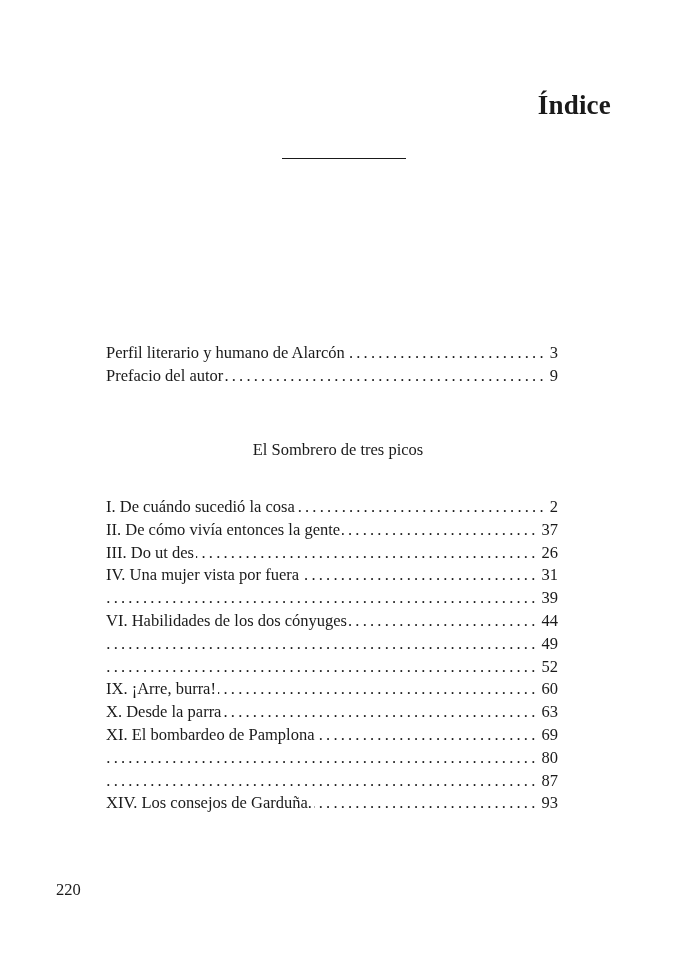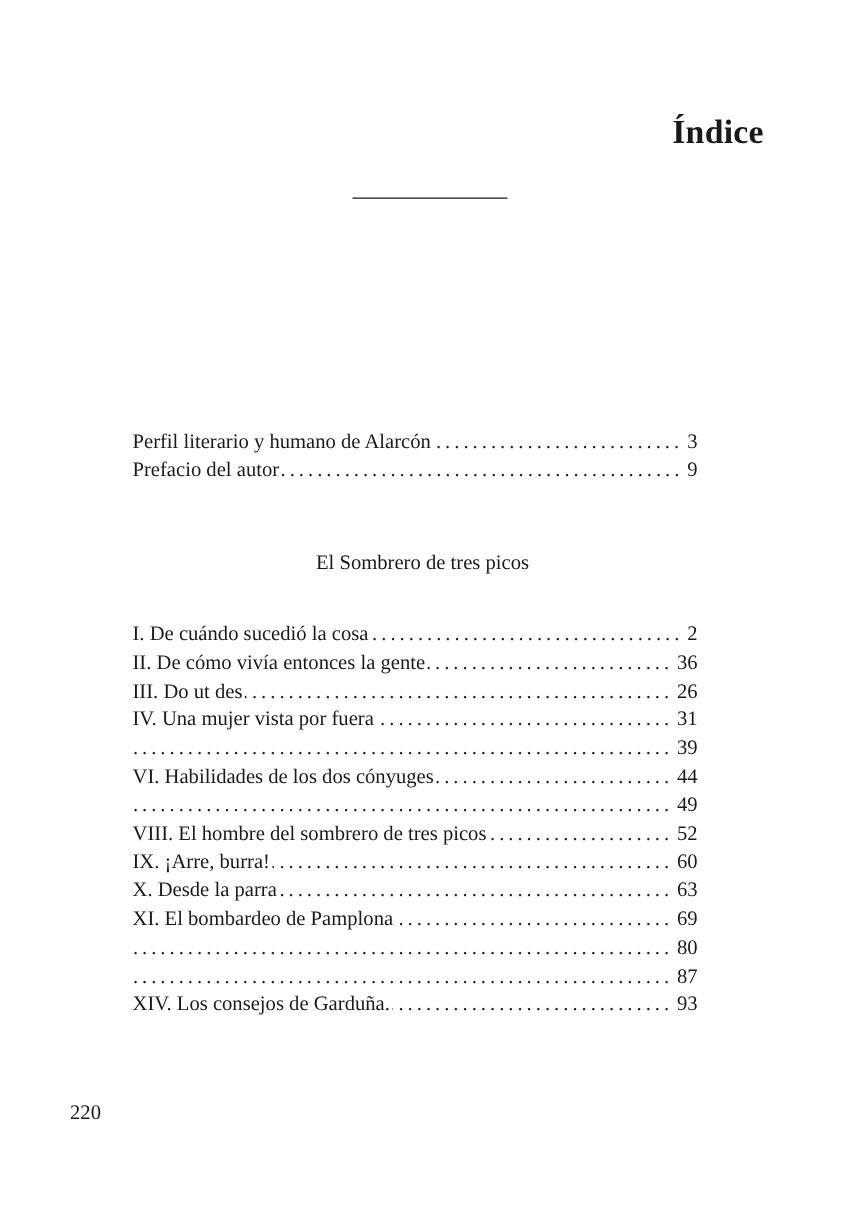--- a/index.html
+++ b/index.html
@@ -60,21 +60,21 @@
 
 <div class="toc" id="chapters" style="top:476px;margin-top:20px;">
     <div class="entry">
       <span class="label">I. De cuándo sucedió la cosa</span>
       <span class="leader">........................................................................................................................</span>
       <span class="page">2</span>
     </div>
     <div class="entry">
       <span class="label">II. De cómo vivía entonces la gente</span>
       <span class="leader">........................................................................................................................</span>
-      <span class="page">36</span>
+      <span class="page">37</span>
     </div>
     <div class="entry">
       <span class="label">III. Do ut des</span>
       <span class="leader">........................................................................................................................</span>
       <span class="page">26</span>
     </div>
     <div class="entry">
       <span class="label">IV. Una mujer vista por fuera</span>
       <span class="leader">........................................................................................................................</span>
       <span class="page">31</span>
@@ -86,21 +86,20 @@
     <div class="entry">
       <span class="label">VI. Habilidades de los dos cónyuges</span>
       <span class="leader">........................................................................................................................</span>
       <span class="page">44</span>
     </div>
     <div class="entry">
       <span class="leader">........................................................................................................................</span>
       <span class="page">49</span>
     </div>
     <div class="entry">
-      <span class="label">VIII. El hombre del sombrero de tres picos</span>
       <span class="leader">........................................................................................................................</span>
       <span class="page">52</span>
     </div>
     <div class="entry">
       <span class="label">IX. ¡Arre, burra!</span>
       <span class="leader">........................................................................................................................</span>
       <span class="page">60</span>
     </div>
     <div class="entry">
       <span class="label">X. Desde la parra</span>

